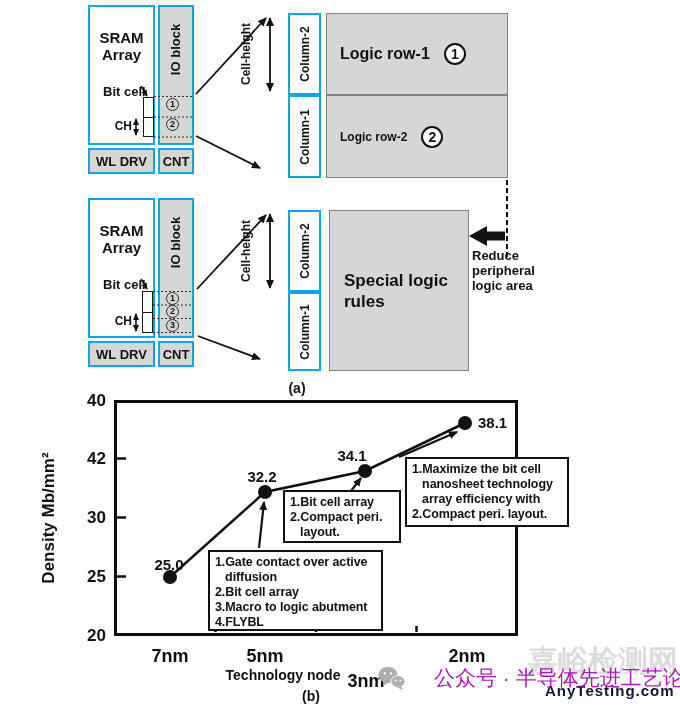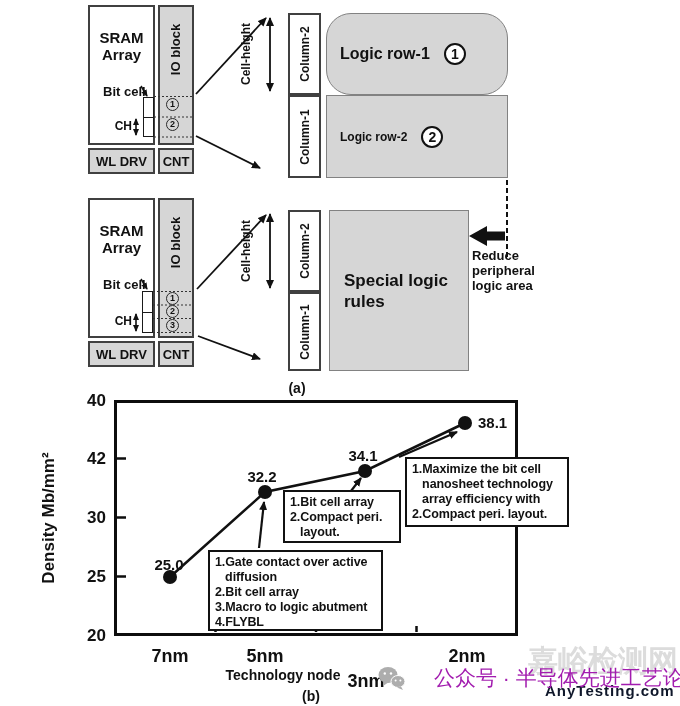--- a/index.html
+++ b/index.html
@@ -1,20 +1,20 @@
 <!DOCTYPE html>
 <html><head>
 <meta charset="utf-8">
 <style>
   html,body{margin:0;padding:0;background:#fff;}
   #fig{position:relative;width:680px;height:706px;background:#ffffff;overflow:hidden;
        font-family:"Liberation Sans",sans-serif;color:#111;}
   .abs{position:absolute;}
   .pre{white-space:pre-line;}
-  .box{position:absolute;box-sizing:border-box;background:#fff;border:2px solid #404040;}
+  .box{position:absolute;box-sizing:border-box;background:#fff;border:2px solid #0ea5e9;}
   .gray{background:#d6d6d6;}
   .thin{border:1.5px solid #828282;}
   .cflex{display:flex;align-items:center;justify-content:center;}
   .rot{transform:rotate(-90deg);white-space:nowrap;}
   .b13{font-weight:bold;font-size:13px;}
   .slot{position:absolute;box-sizing:border-box;width:13px;height:13px;border:1px solid #2a2a2a;
         border-radius:50%;background:#d6d6d6;font-weight:bold;font-size:9px;line-height:11px;
         text-align:center;z-index:3;}
   .badge{box-sizing:border-box;width:22px;height:22px;border:2px solid #111;border-radius:50%;
          background:#fff;font-weight:bold;font-size:14px;display:flex;align-items:center;
@@ -55,21 +55,21 @@
 
   <div class="abs cflex" style="left:232px;top:13px;width:28px;height:82px;">
     <span class="rot" style="font-weight:bold;font-size:12px;">Cell-height</span>
   </div>
   <div class="box cflex" style="left:288px;top:13px;width:33px;height:82px;">
     <span class="rot" style="font-weight:bold;font-size:12px;">Column-2</span>
   </div>
   <div class="box cflex" style="left:288px;top:95px;width:33px;height:83px;">
     <span class="rot" style="font-weight:bold;font-size:12px;">Column-1</span>
   </div>
-  <div class="box gray thin" style="left:326px;top:13px;width:182px;height:82px;display:flex;align-items:center;padding-left:13px;gap:14px;border-radius:25px;">
+  <div class="box gray thin" style="left:326px;top:13px;width:182px;height:82px;display:flex;align-items:center;padding-left:13px;gap:14px;">
     <span style="font-weight:bold;font-size:16px;">Logic row-1</span>
     <span class="badge">1</span>
   </div>
   <div class="box gray thin" style="left:326px;top:95px;width:182px;height:83px;display:flex;align-items:center;padding-left:13px;gap:14px;">
     <span style="font-weight:bold;font-size:12px;">Logic row-2</span>
     <span class="badge">2</span>
   </div>
 
   <div class="box" style="left:88px;top:198px;width:67px;height:140px;">
     <div class="abs pre" style="left:0;top:22px;width:100%;text-align:center;font-weight:bold;font-size:15px;line-height:17px;">SRAM
@@ -123,21 +123,21 @@
   <div class="xtick" style="left:140px;">7nm</div>
   <div class="xtick" style="left:235px;">5nm</div>
   <div class="xtick" style="left:336px;margin-top:25px;">3nm</div>
   <div class="xtick" style="left:437px;">2nm</div>
 
   <div class="abs" style="left:210px;top:667px;width:146px;text-align:center;font-weight:bold;font-size:14px;">Technology node</div>
   <div class="abs" style="left:296px;top:688px;width:30px;text-align:center;font-weight:bold;font-size:14px;">(b)</div>
 
   <div class="vlabel" style="left:147px;top:556px;text-align:center;">25.0</div>
   <div class="vlabel" style="left:240px;top:468px;text-align:center;">32.2</div>
-  <div class="vlabel" style="left:341px;top:447px;text-align:center;">34.1</div>
+  <div class="vlabel" style="left:330px;top:447px;text-align:center;">34.1</div>
   <div class="vlabel" style="left:478px;top:414px;text-align:left;">38.1</div>
 
   <svg id="ovl" width="680" height="706" viewBox="0 0 680 706">
     <defs>
       <marker id="ah" markerUnits="userSpaceOnUse" markerWidth="11" markerHeight="10" refX="8" refY="4" orient="auto-start-reverse">
         <path d="M0,0 L9,4 L0,8 Z" fill="#111"></path>
       </marker>
       <marker id="ah2" markerUnits="userSpaceOnUse" markerWidth="9" markerHeight="8" refX="6" refY="3" orient="auto-start-reverse">
         <path d="M0,0 L7,3 L0,6 Z" fill="#111"></path>
       </marker>

